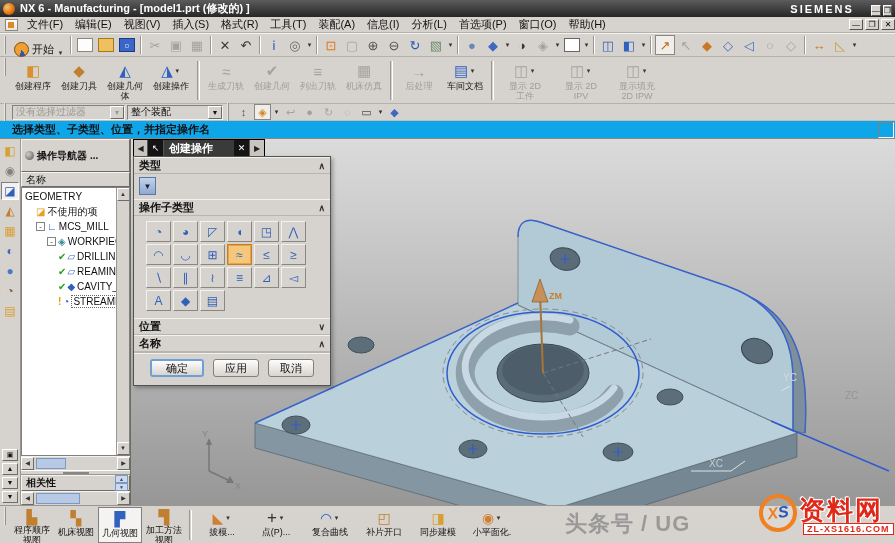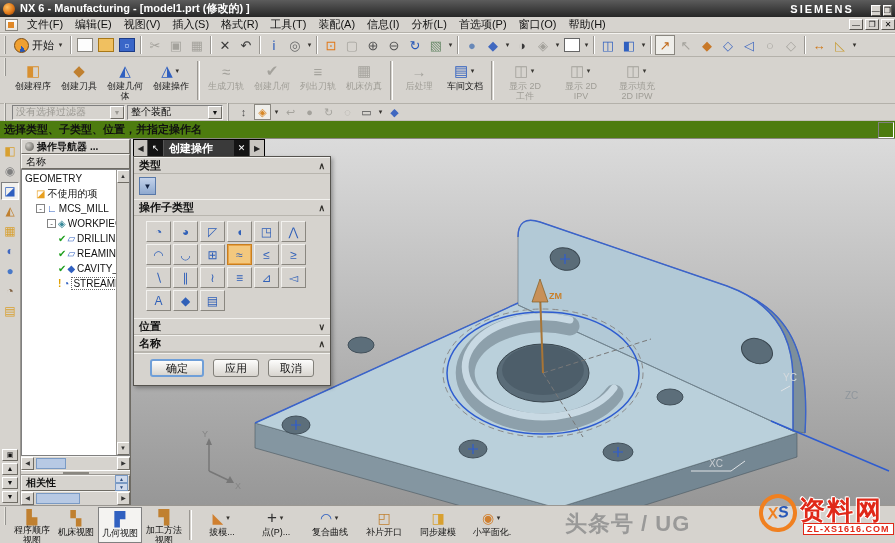--- a/index.html
+++ b/index.html
@@ -25,55 +25,55 @@
   
   .bar{display:flex;align-items:center;background:#d6d3ce}
   #toolbar1{left:0;top:33px;width:895px;height:24px;border-top:1px solid #f4f3f0;border-bottom:1px solid #b4b1aa;padding:0 2px;gap:1px}
   .grip{width:4px;height:18px;border-left:2px ridge #e8e6e0;margin:0 2px}
   .tbsep{width:2px;height:18px;border-left:1px solid #9a9792;border-right:1px solid #fff;margin:0 2px}
   .tb-ico{width:20px;height:20px;display:flex;align-items:center;justify-content:center;font-size:13px;line-height:1}
   .tb-ico.boxed{border:1px solid #8a8780;background:#efeeea}
   .tb-ico.fill{width:16px;height:14px;margin:2px;border-style:solid;border-width:1px}
   .dd{font-size:7px;color:#34322e;width:7px;text-align:center}
   .disabled{opacity:.95}
-  #start-button{display:flex;align-items:center;gap:3px;height:24px;padding:0 3px}
+  #start-button{display:flex;align-items:flex-end;gap:3px;height:24px;padding:0 3px}
   #start-ico{width:15px;height:15px;border-radius:50%;background:conic-gradient(#f0a030 0 40%,#2858b8 40% 55%,#f0a030 55% 100%);border:1px solid #7a4a10}
 
   #toolbar2{left:0;top:57px;width:895px;height:47px;align-items:stretch;padding:1px 2px 0;border-bottom:1px solid #b4b1aa}
   .mfg-btn{width:46px;display:flex;flex-direction:column;align-items:center;padding-top:3px}
   .mfg-btn.wide{width:56px}
   .mfg-ico{height:20px;font-size:15px;display:flex;align-items:center;gap:1px}
   .mfg-label{font-size:9px;line-height:10px;text-align:left;color:#1c1c1c;white-space:nowrap}
   .mfg-btn.disabled .mfg-label{color:#9c9a93}
   .tbsep2{width:3px;border-left:1px solid #9a9792;border-right:1px solid #fff;margin:3px 3px}
 
   
   #selbar{left:0;top:104px;width:895px;height:17px;gap:2px;padding:0 2px;border-bottom:1px solid #c2bfb8}
   .combo{height:15px;border:1px solid;border-color:#808080 #f4f3f0 #f4f3f0 #808080;background:#d6d3ce;display:flex;align-items:center;font-size:10px;padding-left:3px;white-space:nowrap;overflow:hidden}
   .combo .cbtn{margin-left:auto;width:14px;height:13px;background:#d6d3ce;border:1px solid;border-color:#fff #6e6b64 #6e6b64 #fff;font-size:7px;display:flex;align-items:center;justify-content:center;flex:none}
   #filter-combo{width:113px;color:#9a9892}
   #scope-combo{width:96px}
   #selbar .tb-ico{width:17px;height:16px;font-size:11px}
 
   
-  #promptbar{left:0;top:121px;width:895px;height:18px;display:flex;align-items:center;background:#4d7c0f;font-weight:bold;padding-left:4px;border-bottom:1px solid #8a8780}
+  #promptbar{left:0;top:121px;width:895px;height:18px;display:flex;align-items:center;background:#0ea5e9;font-weight:bold;padding-left:12px;border-bottom:1px solid #8a8780}
   #prompt-cell{margin-left:auto;width:16px;height:16px;border:1px solid;border-color:#808080 #fff #fff #808080;margin-right:1px}
 
   
   #main{left:0;top:139px;width:895px;height:366px;background:#a8a8a8}
 
   #resourcebar{left:0;top:0;width:21px;height:366px;background:#d6d3ce;border-right:1px solid #9a9792;display:flex;flex-direction:column;align-items:center;padding:3px 0 2px;gap:2px}
   .rb-ico{width:18px;height:18px;display:flex;align-items:center;justify-content:center;font-size:12px;border:1px solid transparent}
   .rb-ico.active{background:#f2f1ee;border-color:#808080 #fff #fff #808080;border-style:solid}
   .rb-spacer{flex:1}
   .rb-small{width:16px;height:12px;font-size:7px;line-height:10px;text-align:center;background:#d6d3ce;border:1px solid;border-color:#fff #6e6b64 #6e6b64 #fff}
 
   #navigator{left:21px;top:0;width:110px;height:366px;background:#d6d3ce;border-right:1px solid #6e6b64;display:flex;flex-direction:column}
   .navraised{border:1px solid;border-color:#f4f3f0 #6e6b64 #6e6b64 #f4f3f0;background:#d6d3ce}
-  #nav-header{height:15px;display:flex;align-items:center;gap:3px;padding:0 3px;font-weight:bold;font-size:10px;white-space:nowrap}
+  #nav-header{height:33px;display:flex;align-items:center;gap:3px;padding:0 3px;font-weight:bold;font-size:10px;white-space:nowrap}
   #nav-pin{width:9px;height:9px;border-radius:50%;background:radial-gradient(circle at 35% 35%,#cfcdc8,#55534e);flex:none}
   #nav-colhdr{height:15px;display:flex;align-items:center;font-size:10px;padding-left:4px}
   #nav-listwrap{flex:1;display:flex;background:#fff;border:1px solid #808080;overflow:hidden}
   #nav-list{flex:1;overflow:hidden;padding-top:1px}
   .tree-row{height:15px;display:flex;align-items:center;white-space:nowrap;font-size:10px}
   .expand{width:9px;height:9px;flex:none;border:1px solid #848484;background:#fff;font-size:8px;line-height:7px;text-align:center;margin-right:2px;color:#333}
   .t-ico{font-size:10px;margin-right:2px;line-height:1}
   .st-check{color:#1f9f1f;font-size:10px;margin-right:1px}
   .st-warn{color:#e0a000;font-weight:bold;margin-right:2px}
   .sel-dotted{border:1px dotted #666;padding:0 1px}

